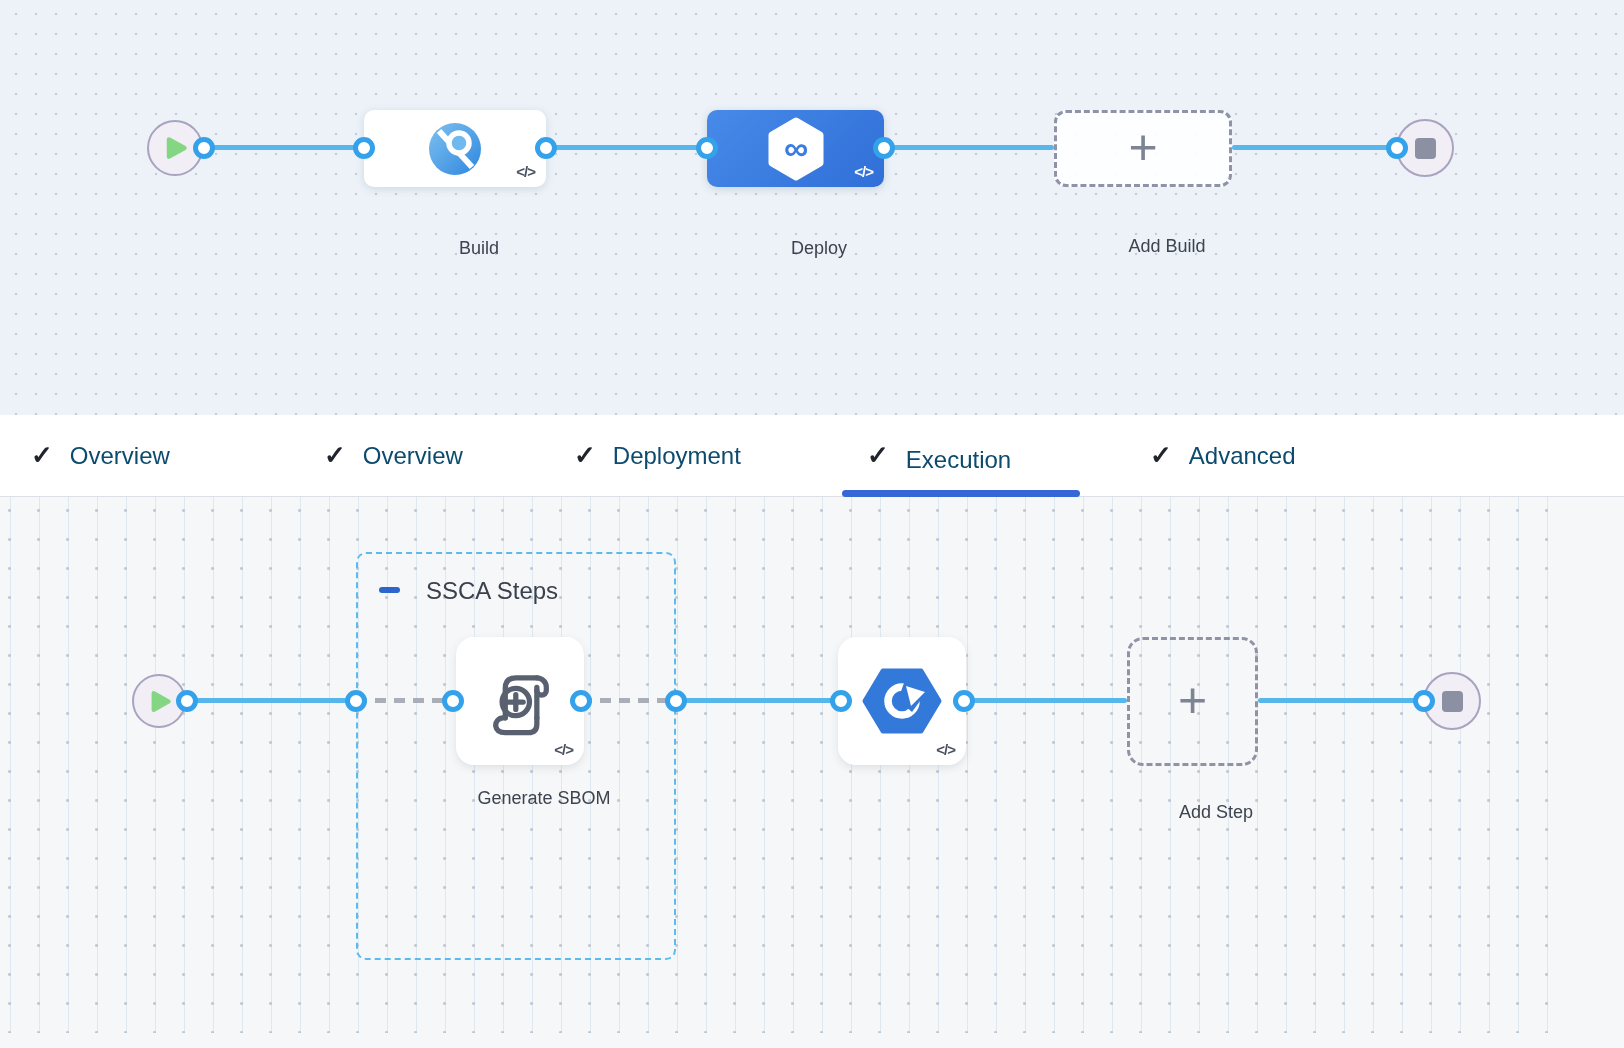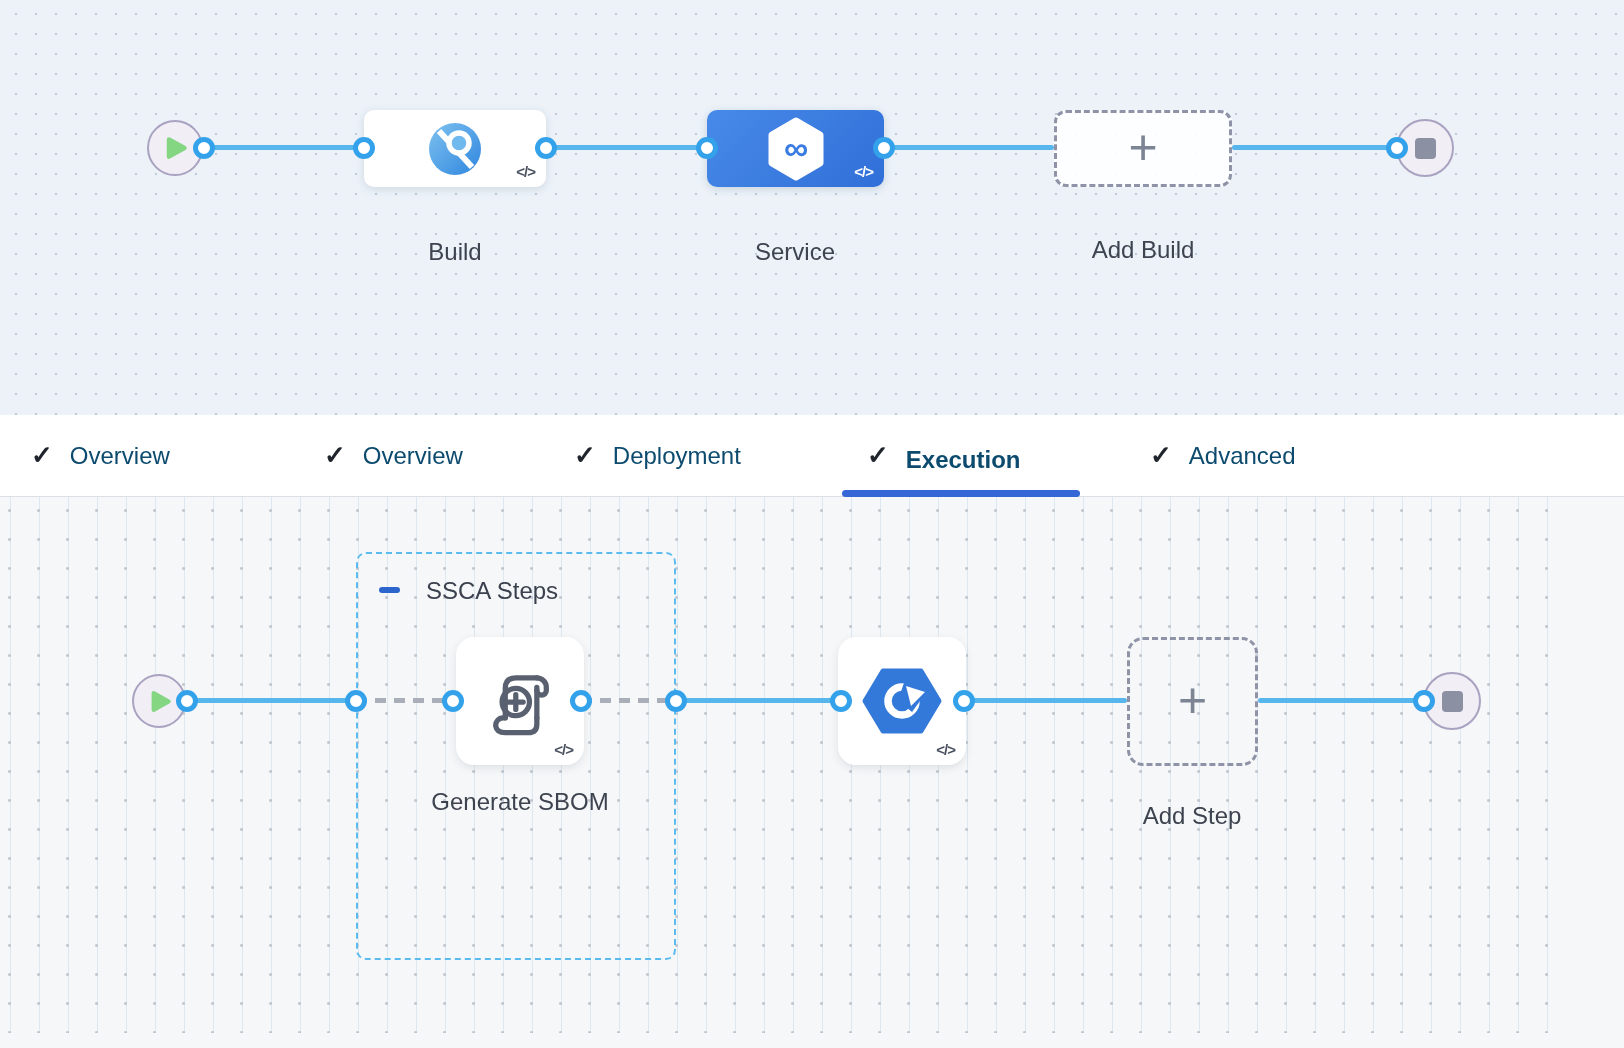--- a/index.html
+++ b/index.html
@@ -37,22 +37,22 @@
   .ring {
     position:absolute; width:22px; height:22px; border-radius:50%;
     background:#fff; border:5px solid #34a2ea; z-index:6;
   }
   .terminal {
     position:absolute; border-radius:50%; background:#f1eef6; border:2px solid #a9a2c0;
     display:flex; align-items:center; justify-content:center; z-index:3;
   }
   .terminal .stop-square { width:21px; height:21px; border-radius:4px; background:#8b90a2; }
   .node-label {
-    position:absolute; transform:translateX(-50%); font-size:24px; color:#3d434f;
-    white-space:nowrap; text-align:center; z-index:4;
+    position:absolute; transform:translateX(-50%); font-size:18px; color:#3d434f;
+    white-space:nowrap; text-align:center; z-index:4;margin-left:24px;
   }
   .code-badge {
     position:absolute; right:11px; bottom:7px; font-size:15px; font-weight:700;
     color:#49505f; letter-spacing:-1px; z-index:5;
   }
   .code-badge.light { color:#ffffff; }
   .node-icon { position:absolute; left:50%; top:50%; transform:translate(-50%,-50%); }
 
   
   .stage-node { position:absolute; top:110px; height:77px; border-radius:10px; z-index:3; }
@@ -61,21 +61,21 @@
   .add-node {
     position:absolute; border:3.5px dashed #8e93a7; background:rgba(255,255,255,.9);
     display:flex; align-items:center; justify-content:center; z-index:3;
   }
   .add-node .plus { font-size:50px; font-weight:300; color:#7d8494; line-height:1; margin-top:-4px; }
 
   
   .tab { position:absolute; top:0; height:81px; display:flex; align-items:center; gap:17px; cursor:pointer; }
   .tab .chk { font-size:26px; font-weight:700; color:#20242c; }
   .tab .lbl { font-size:24px; color:#0c4a6e; }
-  .tab.active .lbl { font-weight:700;margin-top:9px; }
+  .tab.active .lbl { font-weight:400;margin-top:9px; }
   .tab-underline { position:absolute; left:842px; top:75px; width:238px; height:7px; border-radius:4px; background:#3568d6; }
 
   
   .step-group {
     position:absolute; left:356px; top:70px; width:320px; height:408px;
     border:2px dashed #5cbbee; border-radius:10px; z-index:0;
   }
   .group-minus { position:absolute; left:21px; top:33px; width:21px; height:6px; border-radius:3px; background:#2c66cc; cursor:pointer; }
   .group-label { position:absolute; left:68px; top:23px; font-size:24px; color:#3a404d; white-space:nowrap; }
   .step-node {
@@ -117,21 +117,21 @@
   </div>
   <div class="node-label" style="left:455px; top:238px;">Build</div>
 
   <div class="stage-node blue" style="left:707px; width:177px;">
     <svg class="node-icon" width="58" height="64" viewBox="0 0 58 64">
       <polygon points="29,4 53,18 53,46 29,60 5,46 5,18" fill="#ffffff" stroke="#ffffff" stroke-width="7" stroke-linejoin="round"></polygon>
       <text x="29" y="43" text-anchor="middle" font-size="34" font-weight="bold" fill="#3a7ce1">∞</text>
     </svg>
     <span class="code-badge light">&lt;/&gt;</span>
   </div>
-  <div class="node-label" style="left:795px; top:238px;">Service</div>
+  <div class="node-label" style="left:795px; top:238px;">Deploy</div>
 
   <div class="add-node" style="left:1054px; top:110px; width:178px; height:77px; border-radius:12px;">
     <span class="plus">+</span>
   </div>
   <div class="node-label" style="left:1143px; top:236px;">Add Build</div>
 
   <div class="terminal" style="left:1396px; top:119px; width:58px; height:58px;">
     <div class="stop-square"></div>
   </div>
 

